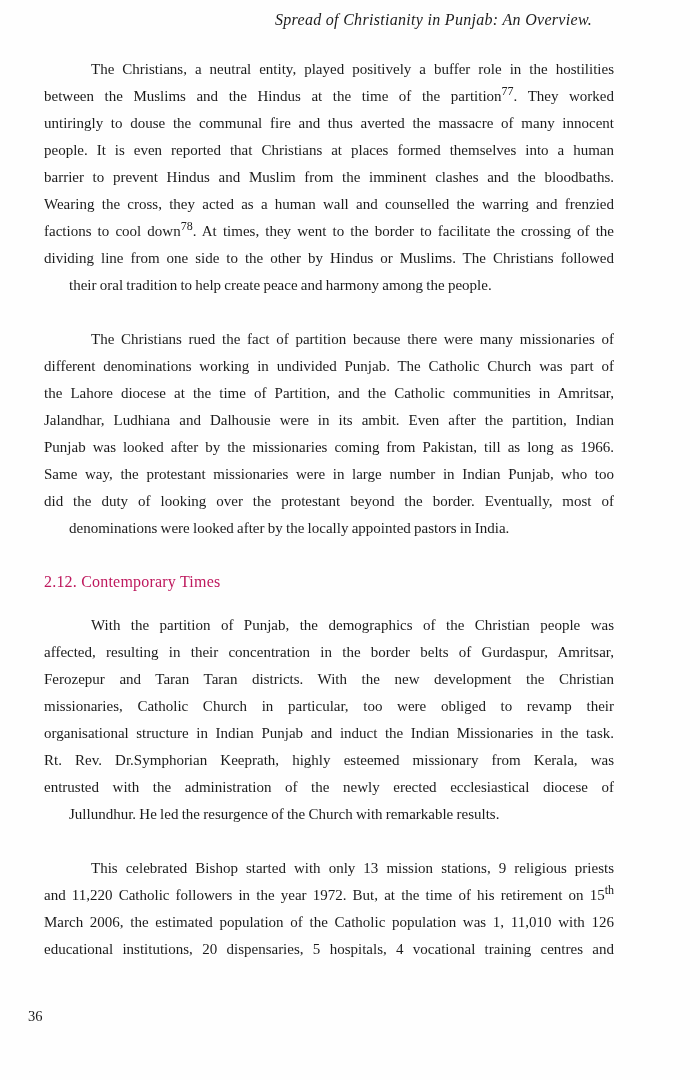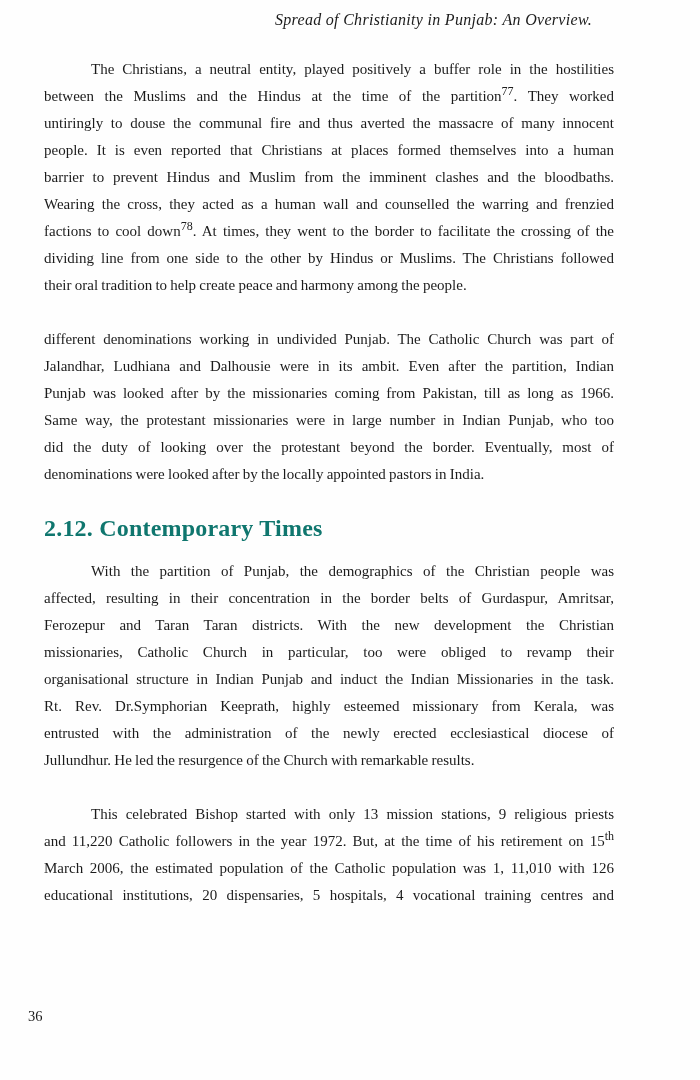--- a/index.html
+++ b/index.html
@@ -31,35 +31,35 @@
   .line {
     font-size: 15px;
     line-height: 27px;
     height: 27px;
     overflow: hidden;
     text-align: justify;
     text-align-last: justify;
     word-spacing: -2.4px;
   }
   .line.indent { padding-left: 47px; }
-  .line.lastline { text-align-last: left; word-spacing: -0.5px; }
+  .line.lastline { text-align-last: left; word-spacing: -0.5px; margin-left: 25px; }
   sup {
     font-size: 12px;
     line-height: 0;
     vertical-align: super;
     letter-spacing: 0;
     word-spacing: normal;
   }
   .heading {
-    font-size: 24px;
-    font-weight: 700;
+    font-size: 16px;
+    font-weight: 400;
     line-height: 26px;
     margin: 0 0 17px 0;
     letter-spacing: 0.2px;
-    color: #0f766e;
+    color: #be185d;
   }
   .page-number {
     position: absolute; top: 1008px; left: 28px; width: 570px;
     text-align: left;
     font-size: 14.5px;
   }
 </style>
 </head>
 <body>
 
@@ -75,21 +75,23 @@
         <div class="line">untiringly to douse the communal fire and thus averted the massacre of many innocent</div>
         <div class="line">people. It is even reported that Christians at places formed themselves into a human</div>
         <div class="line">barrier to prevent Hindus and Muslim from the imminent clashes and the bloodbaths.</div>
         <div class="line">Wearing the cross, they acted as a human wall and counselled the warring and frenzied</div>
         <div class="line">factions to cool down<sup>78</sup>. At times, they went to the border to facilitate the crossing of the</div>
         <div class="line">dividing line from one side to the other by Hindus or Muslims. The Christians followed</div>
         <div class="line lastline">their oral tradition to help create peace and harmony among the people.</div>
       </div>
 
     <div class="para">
+        <div class="line indent">The Christians rued the fact of partition because there were many missionaries of</div>
         <div class="line">different denominations working in undivided Punjab. The Catholic Church was part of</div>
+        <div class="line">the Lahore diocese at the time of Partition, and the Catholic communities in Amritsar,</div>
         <div class="line">Jalandhar, Ludhiana and Dalhousie were in its ambit. Even after the partition, Indian</div>
         <div class="line">Punjab was looked after by the missionaries coming from Pakistan, till as long as 1966.</div>
         <div class="line">Same way, the protestant missionaries were in large number in Indian Punjab, who too</div>
         <div class="line">did the duty of looking over the protestant beyond the border. Eventually, most of</div>
         <div class="line lastline">denominations were looked after by the locally appointed pastors in India.</div>
       </div>
 
     <h2 class="heading">2.12. Contemporary Times</h2>
 
     <div class="para">

